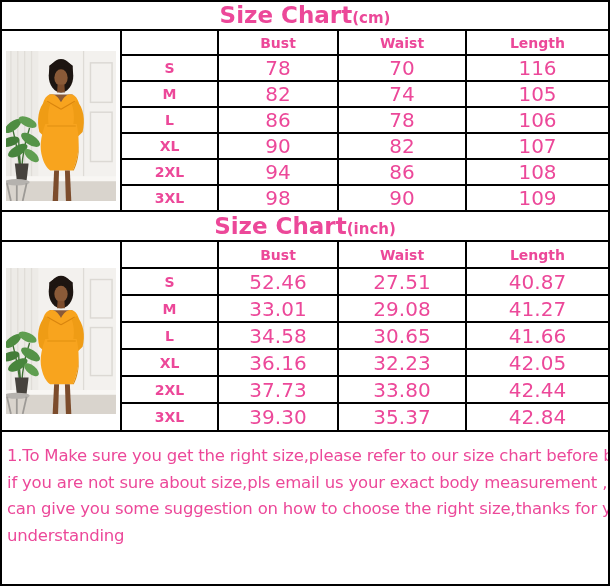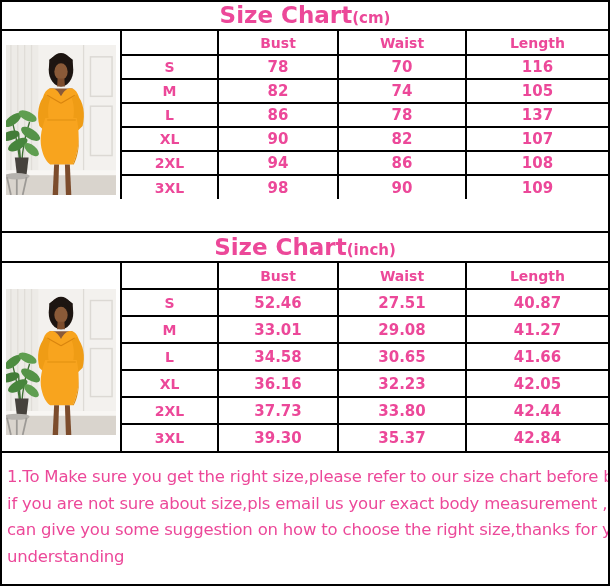--- a/index.html
+++ b/index.html
@@ -11,32 +11,32 @@
     color:#ec4899;
     position:relative; overflow:hidden;
   }
   .chart-title {
     text-align:center; border-bottom:2px solid #000;
     height:27px; line-height:27px; flex:none;
     white-space:nowrap;
   }
   .chart-title .t-main { font-weight:bold; font-size:23px; letter-spacing:0px; }
   .chart-title .t-unit { font-weight:bold; font-size:15px; }
-  .sec-inch .chart-title { border-top:2px solid #000; height:28px; line-height:28px;margin-top:32px; }
+  .sec-inch .chart-title { border-top:2px solid #000; height:28px; line-height:28px; }
 
   table.size-table {
     border-collapse:collapse; border-style:hidden;
     width:100%; table-layout:fixed; flex:none;
   }
   table.size-table th, table.size-table td {
     border:2px solid #000; text-align:center; vertical-align:middle;
     padding:0; overflow:hidden;
   }
   table.size-table th { font-weight:bold; font-size:14px; }
-  table.size-table td.num { font-size:15px; font-weight:bold; }
+  table.size-table td.num { font-size:20px; font-weight:normal; }
   td.photo-cell { vertical-align:top; background:#fff; }
   tr.r-cm  { height:24px; }
   tr.h-cm  { height:24px; }
   tr.r-in  { height:27px; }
   tr.h-in  { height:26px; }
 
   .photo { display:block; margin:10px auto 0 auto; }
   .photo-cm { width:110px; height:150px; }
   .photo-in { width:110px; height:146px; }
 
@@ -140,21 +140,21 @@
       <tr class="r-cm">
         <th>M</th>
         <td class="num">82</td>
         <td class="num">74</td>
         <td class="num">105</td>
       </tr>
       <tr class="r-cm">
         <th>L</th>
         <td class="num">86</td>
         <td class="num">78</td>
-        <td class="num">137</td>
+        <td class="num">106</td>
       </tr>
       <tr class="r-cm">
         <th>XL</th>
         <td class="num">90</td>
         <td class="num">82</td>
         <td class="num">107</td>
       </tr>
       <tr class="r-cm">
         <th>2XL</th>
         <td class="num">94</td>

